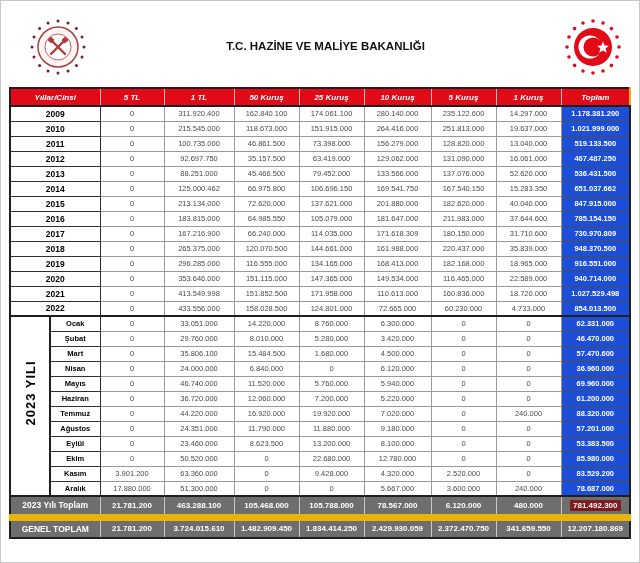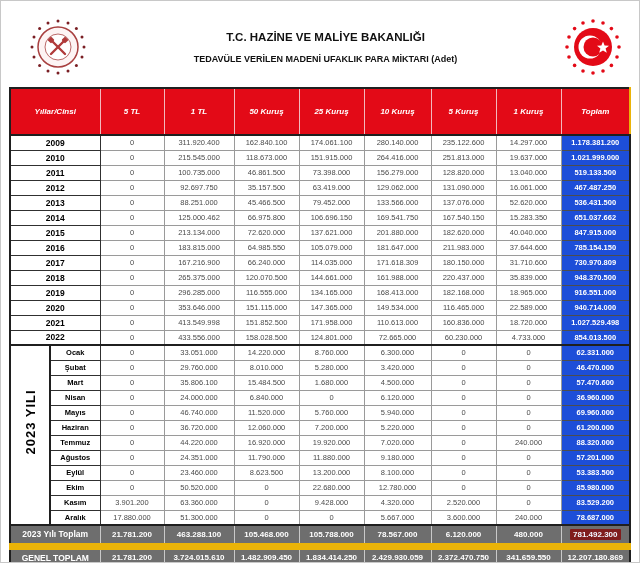--- a/index.html
+++ b/index.html
@@ -18,21 +18,21 @@
   .subtitle { font-size:9px; font-weight:bold; color:#111; margin-top:9px; }
 
   table.coin-table {
     width:620px; margin:0 auto; border-collapse:collapse; table-layout:fixed;
     border:2px solid #1f1f1f;
   }
   th, td { overflow:hidden; white-space:nowrap; text-align:center; vertical-align:middle; }
 
   thead th {
     background:#e30a17; color:#ffffff; font-weight:bold; font-style:italic;
-    font-size:8px; height:47px; border:1px solid #f2b9bd; border-bottom:2px solid #1f1f1f;
+    font-size:8px; height:18px; border:1px solid #f2b9bd; border-bottom:2px solid #1f1f1f;
   }
   thead th:first-child { border-left:2px solid #1f1f1f; }
   thead th:last-child { border-right:2px solid #eab308; }
 
   tbody td { height:15px; font-size:7.5px; }
   td.val { color:#4a4a4a; background:#ffffff; border:1px solid #9a9a9a; border-top:1px solid #303030; }
   td.ylabel { font-size:8.5px; font-weight:bold; color:#000; background:#fff;
               border:1px solid #303030; }
   td.mlabel { font-size:7.5px; font-weight:bold; color:#000; background:#fff;
               border:1px solid #303030;margin-left:44px; }
@@ -91,21 +91,20 @@
         <line x1="37" y1="23" x2="23" y2="37"></line>
       </g>
       <g fill="#b03a3a">
         <rect x="20.5" y="20.5" width="5" height="5" rx="1" transform="rotate(45 23 23)"></rect>
         <rect x="34.5" y="20.5" width="5" height="5" rx="1" transform="rotate(-45 37 23)"></rect>
       </g>
     </svg>
 
     <div class="titles">
       <div class="title-line">T.C. HAZİNE VE MALİYE BAKANLIĞI</div>
-      <div class="subtitle">TEDAVÜLE VERİLEN MADENİ UFAKLIK PARA MİKTARI (Adet)</div>
     </div>
 
     <svg class="logo" viewBox="0 0 60 60">
       <g fill="#e30a17">
         <circle cx="56" cy="30" r="1.8"></circle>
           <circle cx="54" cy="40" r="1.8"></circle>
           <circle cx="48.4" cy="48.4" r="1.8"></circle>
         <circle cx="40" cy="54" r="1.8"></circle>
           <circle cx="30" cy="56" r="1.8"></circle>
           <circle cx="20" cy="54" r="1.8"></circle>

